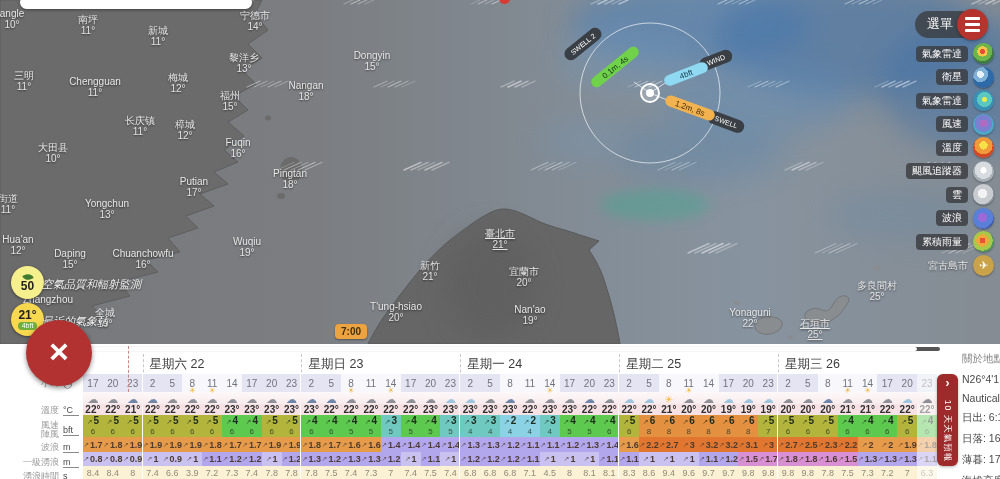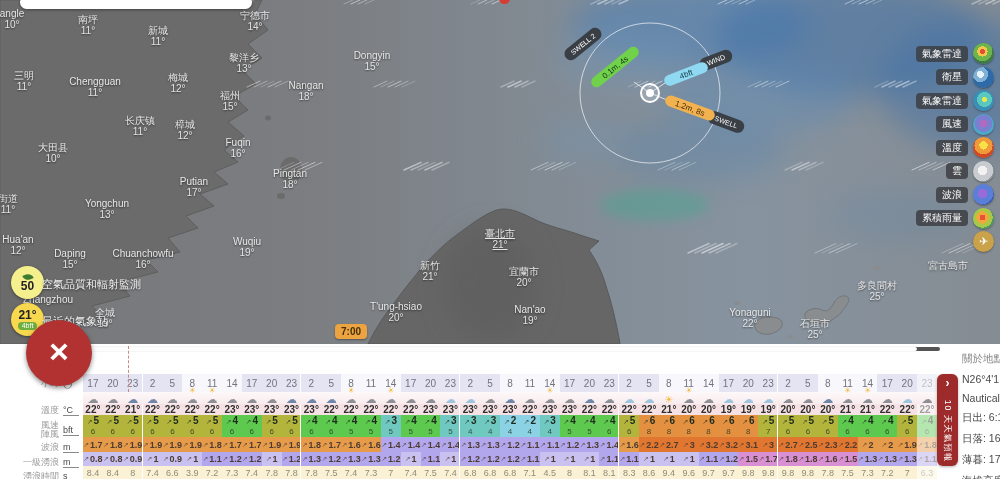--- a/index.html
+++ b/index.html
@@ -35,21 +35,21 @@
   .icon-accrain{background:radial-gradient(circle at 45% 45%,#e8503a 0 18%,#f0a83a 18% 38%,#a8c84a 38% 62%,#4a9a5a 62%);}
   .icon-plane{background:#c9a24a;color:#fff;}
   
   .badge{position:absolute;width:33px;height:33px;border-radius:50%;display:flex;flex-direction:column;align-items:center;justify-content:center;box-shadow:0 1px 3px rgba(0,0,0,.45);cursor:pointer;}
   #aq-badge{left:11px;top:266px;background:#f6ef8e;}
   #aq-badge .leaf{width:10px;height:6px;background:#3f7a2e;border-radius:0 6px 0 6px;transform:rotate(-20deg);margin-bottom:1px;}
   #aq-badge .val{font-size:12px;font-weight:bold;color:#222;line-height:11px;}
   #st-badge{left:11px;top:303px;background:#f8d84e;}
   #st-badge .val{font-size:12px;font-weight:bold;color:#222;line-height:12px;}
   #st-badge .tag{font-size:7px;line-height:8px;color:#fff;background:#6fae3c;border-radius:5px;padding:0 4px;margin-top:1px;}
-  .badge-label{position:absolute;color:#f2f2f2;font-size:11px;text-shadow:0 1px 2px rgba(0,0,0,.6);white-space:nowrap;pointer-events:none;}
+  .badge-label{position:absolute;color:#f2f2f2;font-size:11px;text-shadow:0 1px 2px rgba(0,0,0,.6);white-space:nowrap;pointer-events:none;font-style:italic;}
   #close-btn{position:absolute;left:26px;top:320px;width:66px;height:66px;border-radius:50%;background:#b23232;display:flex;align-items:center;justify-content:center;box-shadow:0 2px 5px rgba(0,0,0,.45);cursor:pointer;z-index:30;}
   #close-btn span{color:#fff;font-size:34px;font-weight:bold;line-height:34px;transform:translateY(-2px);}
   #time-tag{position:absolute;left:335px;top:324px;background:#eda33f;color:#42300a;font-size:10px;font-weight:bold;padding:2px 6px;border-radius:4px;box-shadow:0 1px 2px rgba(0,0,0,.35);z-index:31;}
   
   #table{position:absolute;left:0;top:344px;width:1000px;height:135px;background:#fff;z-index:20;}
   #scroll-track{position:absolute;left:83px;top:3px;width:857px;height:4px;background:#555;border-radius:2px;}
   #scroll-thumb{position:absolute;left:0;top:0;width:834px;height:4px;background:#fdfdfd;border-radius:2px;box-shadow:0 0 1px rgba(0,0,0,.4);}
   #dayhead{position:absolute;left:0;top:8px;width:1000px;height:22px;}
   .day-label{position:absolute;top:4px;font-size:12.5px;color:#3c3c3c;white-space:nowrap;}
   .day-sep{position:absolute;top:2px;height:44px;border-left:1px dashed #c8c8cc;}
@@ -386,36 +386,44 @@
           <div class="ctemp"></div>
         </div>
         <div class="city" style="left: 105px; top: 307px;">
           <div class="cname">全城</div>
           <div class="ctemp">19°</div>
         </div>
         <div class="city" style="left: 750px; top: 307px;">
           <div class="cname">Yonaguni</div>
           <div class="ctemp">22°</div>
         </div>
-        <div class="city" style="left: 815px; top: 318px;">
+        <div class="city" style="left: 815px; top: 318px; text-decoration: underline;">
           <div class="cname">石垣市</div>
           <div class="ctemp">25°</div>
         </div>
         <div class="city" style="left: 877px; top: 280px;">
           <div class="cname">多良間村</div>
           <div class="ctemp">25°</div>
         </div>
         <div class="city" style="left: 948px; top: 260px;">
           <div class="cname">宮古島市</div>
           <div class="ctemp"></div>
         </div>
       </div>
     <div id="searchbar"></div>
     <div id="map-pin"></div>
 
+    <div id="menu-btn">
+      <span class="pill">選單</span>
+      <span class="burger">
+          <i></i>
+          <i></i>
+          <i></i>
+        </span>
+    </div>
 
     <div id="layers">
         <div class="layer-item">
           <span class="layer-label">氣象雷達</span>
           <span class="layer-icon icon-radar"></span>
         </div>
         <div class="layer-item">
           <span class="layer-label">衛星</span>
           <span class="layer-icon icon-satellite"></span>
         </div>
@@ -423,20 +431,24 @@
           <span class="layer-label">氣象雷達</span>
           <span class="layer-icon icon-radar2"></span>
         </div>
         <div class="layer-item">
           <span class="layer-label">風速</span>
           <span class="layer-icon icon-wind"></span>
         </div>
         <div class="layer-item">
           <span class="layer-label">溫度</span>
           <span class="layer-icon icon-temp"></span>
+        </div>
+        <div class="layer-item">
+          <span class="layer-label">颶風追蹤器</span>
+          <span class="layer-icon icon-hurricane"></span>
         </div>
         <div class="layer-item">
           <span class="layer-label">雲</span>
           <span class="layer-icon icon-clouds"></span>
         </div>
         <div class="layer-item">
           <span class="layer-label">波浪</span>
           <span class="layer-icon icon-waves"></span>
         </div>
         <div class="layer-item">
@@ -462,20 +474,32 @@
   </div>
 
   <div id="close-btn">
     <span>×</span>
   </div>
   <div id="time-tag">7:00</div>
 
   <div id="table">
     <div id="scroll-track">
         <div id="scroll-thumb"></div>
+      </div>
+    <div id="dayhead">
+        <div class="day-sep" style="left: 142.58px;"></div>
+        <div class="day-label" style="left: 149.58px;">星期六 22</div>
+        <div class="day-sep" style="left: 301.46px;"></div>
+        <div class="day-label" style="left: 308.46px;">星期日 23</div>
+        <div class="day-sep" style="left: 460.34px;"></div>
+        <div class="day-label" style="left: 467.34px;">星期一 24</div>
+        <div class="day-sep" style="left: 619.22px;"></div>
+        <div class="day-label" style="left: 626.22px;">星期二 25</div>
+        <div class="day-sep" style="left: 778.1px;"></div>
+        <div class="day-label" style="left: 785.1px;">星期三 26</div>
       </div>
     <div id="now-line"></div>
     <div id="cols">
         <div class="fcol">
           <div class="c-hour" style="background: rgb(228, 228, 242);">17</div>
           <div class="c-icon" style="background: linear-gradient(rgb(253, 248, 249), rgb(248, 235, 237));">
             <span class="wicon"><span class="cl">☁</span></span>
           </div>
           <div class="c-temp" style="background: rgb(246, 226, 229);">22°</div>
           <div class="c-wind" style="background: rgb(178, 180, 60);">

